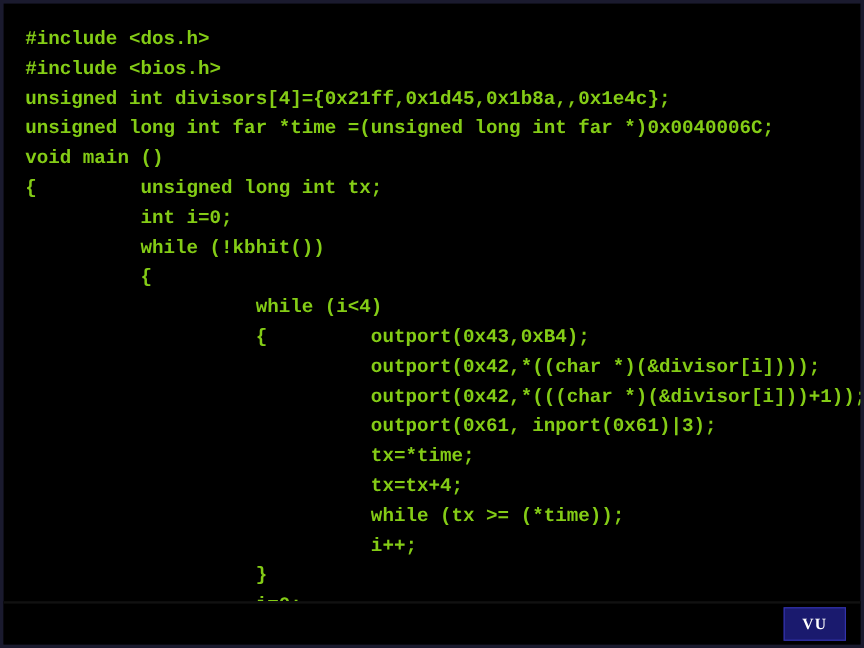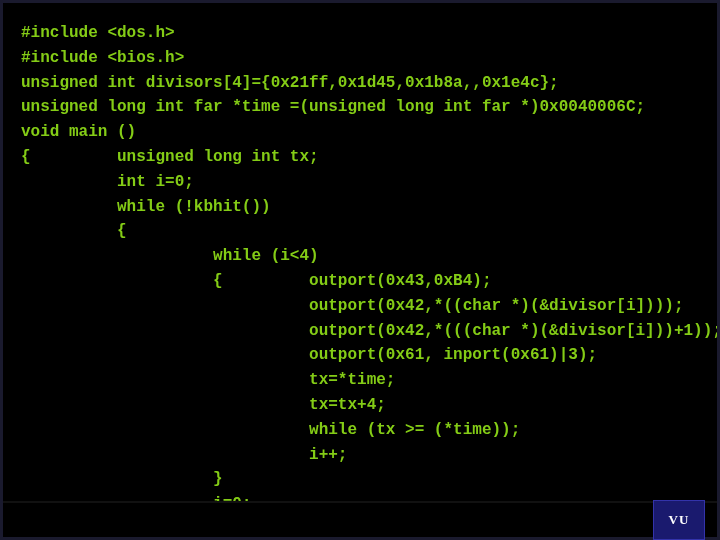--- a/index.html
+++ b/index.html
@@ -47,21 +47,21 @@
       background: #000;
       border-top: 2px solid #111;
       display: flex;
       align-items: center;
       justify-content: flex-end;
       padding-right: 12px;
     }
 
     .vu-logo {
       width: 52px;
-      height: 40px;
+      height: 28px;
       background: #1a1a6e;
       border: 1px solid #3333aa;
       display: flex;
       align-items: center;
       justify-content: center;
       font-size: 13px;
       font-weight: bold;
       color: #fff;
       font-family: serif;
       letter-spacing: 1px;

